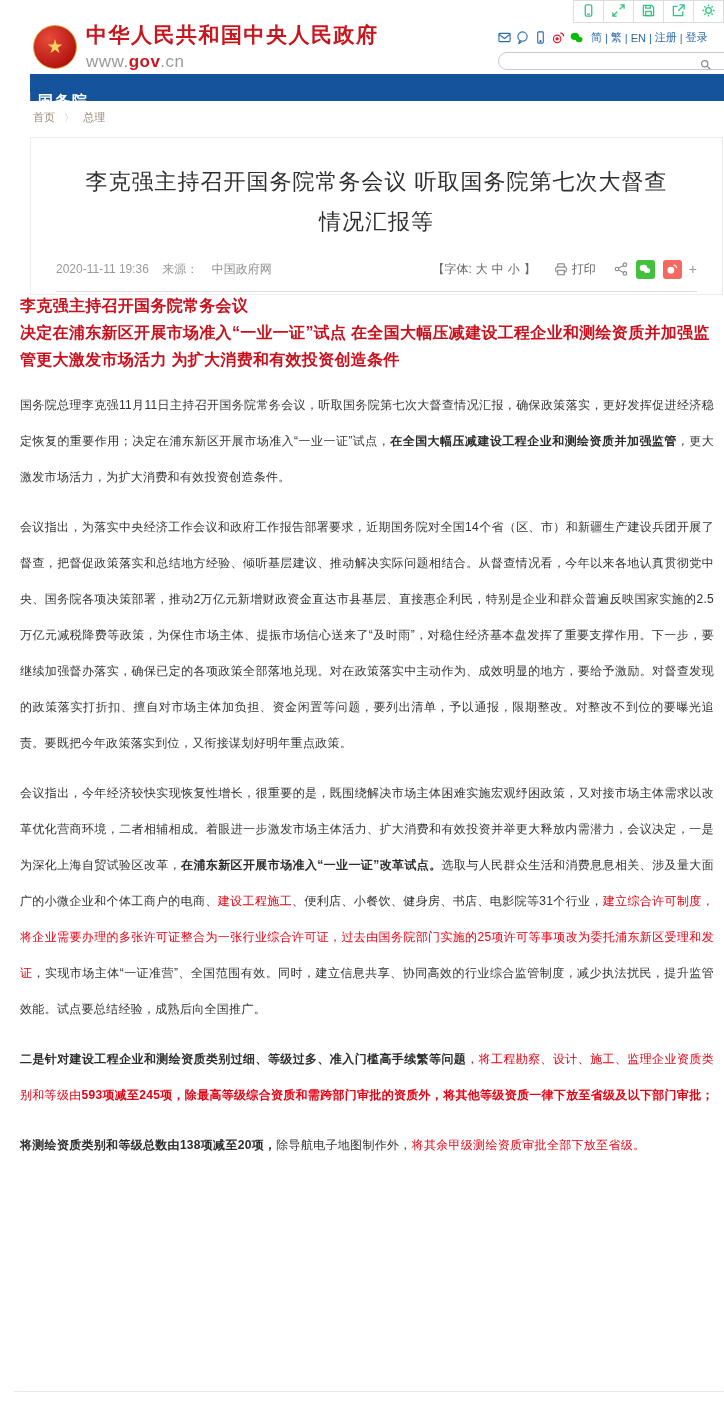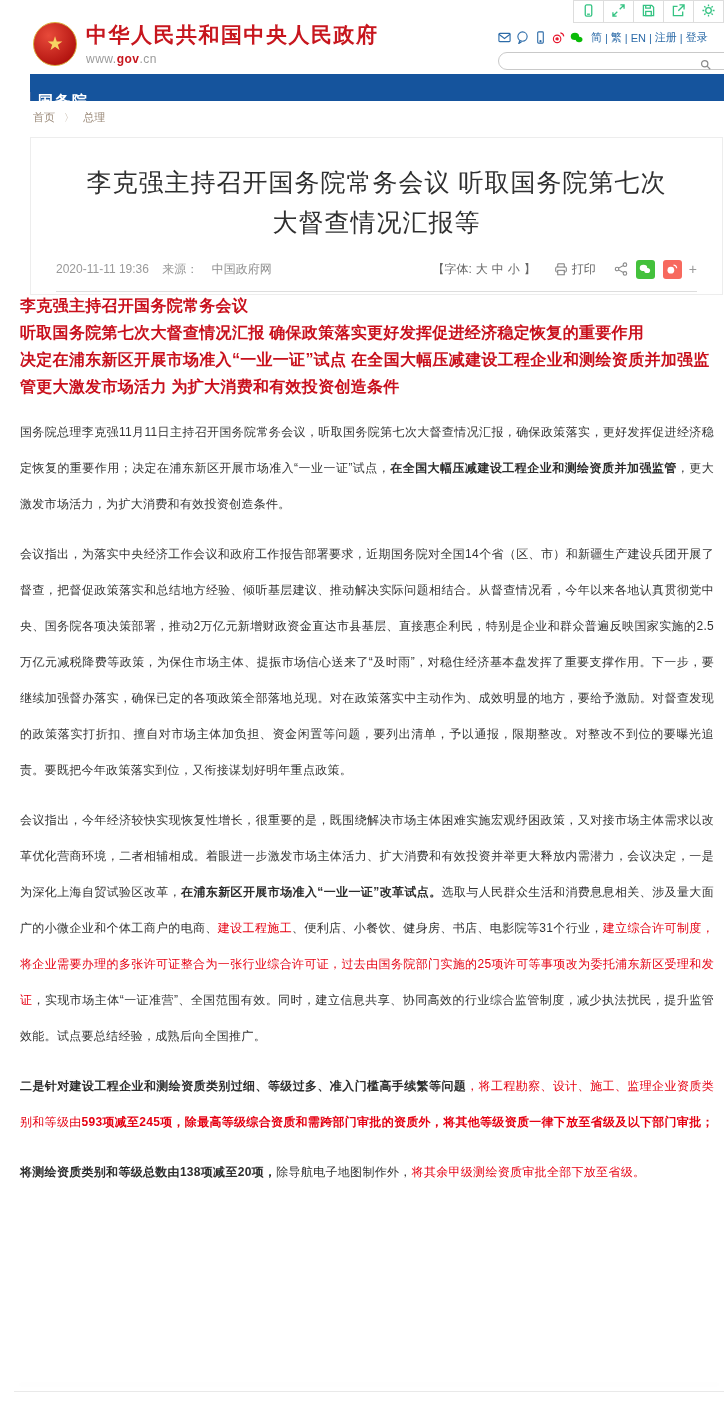--- a/index.html
+++ b/index.html
@@ -14,21 +14,21 @@
   .ext-cell svg { width:13px; height:13px; stroke:currentColor; fill:none; stroke-width:1.4; }
 
   
   .site-header { position:absolute; top:21px; left:33px; display:flex; align-items:center; }
   .emblem { width:44px; height:44px; border-radius:50%;
             background:radial-gradient(circle at 35% 30%, #e84a3a, #b31410 75%);
             border:1px solid #d8a93a; color:#f6d463; font-size:19px;
             display:flex; align-items:center; justify-content:center; }
   .logo-text { margin-left:9px; }
   .site-title { font-size:21px; font-weight:bold; color:var(--brand-red); letter-spacing:1.5px; }
-  .site-url { font-size:12px; color:#9a9a9a; margin-top:3px; letter-spacing:.5px; }
+  .site-url { font-size:17px; color:#9a9a9a; margin-top:3px; letter-spacing:.5px; }
   .site-url .red { color:var(--brand-red); font-weight:bold; }
 
   .header-right { position:absolute; top:30px; left:498px; width:226px; }
   .icon-row { display:flex; align-items:center; font-size:11px; color:var(--link-blue); white-space:nowrap; }
   .icon-row .hicon { margin-right:5px; display:inline-flex; }
   .icon-row .hicon svg { width:13px; height:13px; }
   .ql { color:var(--link-blue); text-decoration:none; margin:0 3px; }
   .ql-sep { color:var(--link-blue); }
   .search-box { position:relative; margin-top:7px; width:240px; height:18px;
                 border:1px solid #c9c9c9; border-radius:10px; background:#fff; }
@@ -47,21 +47,21 @@
   .nav-item.last { width:210px; justify-content:flex-start; padding-left:16px; }
 
   
   .breadcrumb { position:absolute; top:110px; left:33px; font-size:11px; color:#9b8a79; }
   .breadcrumb a { color:#9b8a79; text-decoration:none; }
   .breadcrumb .sep { margin:0 6px; color:#b5a795; font-size:10px; }
 
   
   .title-card { position:absolute; top:137px; left:30px; width:693px;
                 border:1px solid #ededed; background:#fff; padding:24px 25px 2px; }
-  .title-card h1 { font-size:25px; font-weight:400; color:#2f2f2f; text-align:center;
+  .title-card h1 { font-size:22px; font-weight:400; color:#2f2f2f; text-align:center;
                    line-height:40px; margin:0 28px; letter-spacing:1px; }
   .meta-row { margin-top:18px; display:flex; justify-content:space-between; align-items:center;
               font-size:12px; color:#999; height:18px; }
   .meta-left span { margin-right:10px; }
   .meta-left a { color:#8d8d8d; text-decoration:none; }
   .meta-right { display:flex; align-items:center; color:#666; }
   .font-widget span { margin:18px 2px; }
   .font-size-option { cursor:pointer; }
   .print-btn { display:inline-flex; align-items:center; margin-left:16px; cursor:pointer; color:#666; }
   .print-btn svg { width:14px; height:13px; margin-right:4px; stroke:#777; fill:none; stroke-width:1.2; }
@@ -255,21 +255,20 @@
         </span>
         <span class="share-more">+</span>
       </div>
     </div>
     <hr>
   </section>
 
   <article class="article-body">
     <div class="summary">
         <p>李克强主持召开国务院常务会议</p>
-        <p>听取国务院第七次大督查情况汇报 确保政策落实更好发挥促进经济稳定恢复的重要作用</p>
         <p>决定在浦东新区开展市场准入“一业一证”试点 在全国大幅压减建设工程企业和测绘资质并加强监管更大激发市场活力 为扩大消费和有效投资创造条件</p>
       </div>
     <div class="paragraphs">
         <p><span class="sg-n">国务院总理李克强11月11日主持召开国务院常务会议，听取国务院第七次大督查情况汇报，确保政策落实，更好发挥促进经济稳定恢复的重要作用；决定在浦东新区开展市场准入“一业一证”试点，</span><span class="sg-b">在全国大幅压减建设工程企业和测绘资质并加强监管</span><span class="sg-n">，更大激发市场活力，为扩大消费和有效投资创造条件。</span></p>
         <p><span class="sg-n">会议指出，为落实中央经济工作会议和政府工作报告部署要求，近期国务院对全国14个省（区、市）和新疆生产建设兵团开展了督查，把督促政策落实和总结地方经验、倾听基层建议、推动解决实际问题相结合。从督查情况看，今年以来各地认真贯彻党中央、国务院各项决策部署，推动2万亿元新增财政资金直达市县基层、直接惠企利民，特别是企业和群众普遍反映国家实施的2.5万亿元减税降费等政策，为保住市场主体、提振市场信心送来了“及时雨”，对稳住经济基本盘发挥了重要支撑作用。下一步，要继续加强督办落实，确保已定的各项政策全部落地兑现。对在政策落实中主动作为、成效明显的地方，要给予激励。对督查发现的政策落实打折扣、擅自对市场主体加负担、资金闲置等问题，要列出清单，予以通报，限期整改。对整改不到位的要曝光追责。要既把今年政策落实到位，又衔接谋划好明年重点政策。</span></p>
         <p><span class="sg-n">会议指出，今年经济较快实现恢复性增长，很重要的是，既围绕解决市场主体困难实施宏观纾困政策，又对接市场主体需求以改革优化营商环境，二者相辅相成。着眼进一步激发市场主体活力、扩大消费和有效投资并举更大释放内需潜力，会议决定，一是为深化上海自贸试验区改革，</span><span class="sg-b">在浦东新区开展市场准入“一业一证”改革试点。</span><span class="sg-n">选取与人民群众生活和消费息息相关、涉及量大面广的小微企业和个体工商户的电商、</span><span class="sg-r">建设工程施工</span><span class="sg-n">、便利店、小餐饮、健身房、书店、电影院等31个行业，</span><span class="sg-r">建立综合许可制度，将企业需要办理的多张许可证整合为一张行业综合许可证，过去由国务院部门实施的25项许可等事项改为委托浦东新区受理和发证</span><span class="sg-n">，实现市场主体“一证准营”、全国范围有效。同时，建立信息共享、协同高效的行业综合监管制度，减少执法扰民，提升监管效能。试点要总结经验，成熟后向全国推广。</span></p>
         <p><span class="sg-b">二是针对建设工程企业和测绘资质类别过细、等级过多、准入门槛高手续繁等问题</span><span class="sg-r">，将工程勘察、设计、施工、监理企业资质类别和等级由</span><span class="sg-rb">593项减至245项，除最高等级综合资质和需跨部门审批的资质外，将其他等级资质一律下放至省级及以下部门审批；</span></p>
         <p><span class="sg-b">将测绘资质类别和等级总数由138项减至20项，</span><span class="sg-n">除导航电子地图制作外，</span><span class="sg-r">将其余甲级测绘资质审批全部下放至省级。</span></p>
       </div>
   </article>

